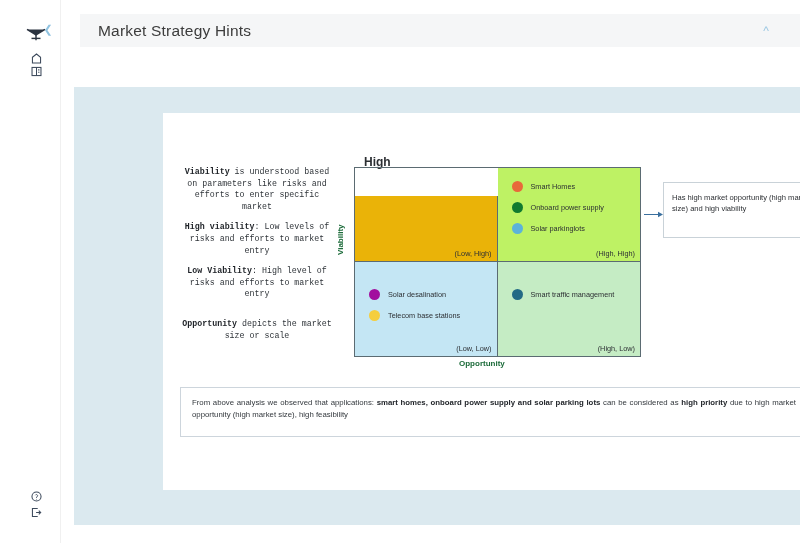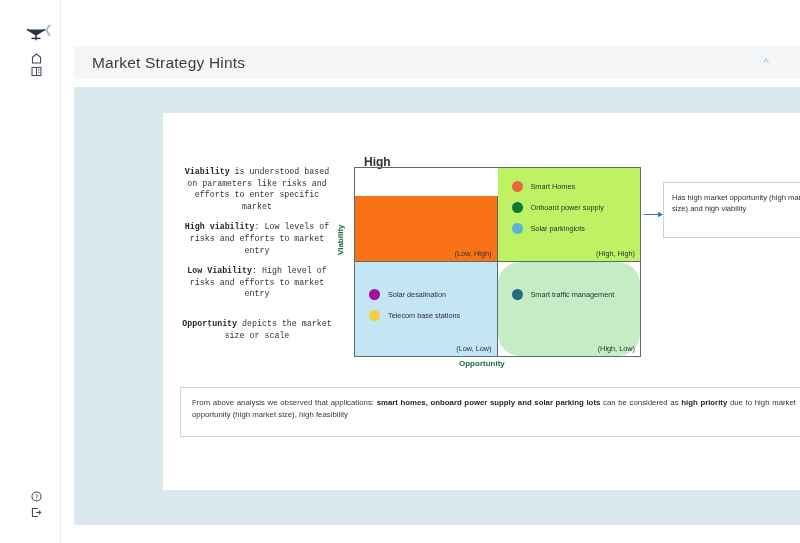--- a/index.html
+++ b/index.html
@@ -28,24 +28,23 @@
     position:absolute;left:30px;width:13px;height:13px;cursor:pointer;color:#3d4a5c;
   }
   #rail-home{top:52px;}
   #rail-panel{top:65px;}
   #rail-help{top:490px;}
   #rail-logout{top:506px;}
   .rail-icon svg,.rail-logo svg{display:block;width:100%;height:100%;}
 
   
   #header{
-    position:absolute;left:74px;top:14px;right:0;height:33px;
+    position:absolute;left:80px;top:14px;right:0;height:33px;
     background:#f5f6f7;
     z-index:5;
-    margin-top:32px;
   }
   #header-title{
     position:absolute;left:18px;top:8px;
     font-size:15.5px;color:#3c3c3c;letter-spacing:.2px;
     font-family:"Liberation Sans", sans-serif;
   }
   #header-chevron{
     position:absolute;right:26px;top:9px;width:16px;height:16px;
     color:#9cc8e3;font-size:12px;text-align:center;line-height:16px;cursor:pointer;
   }
@@ -96,21 +95,21 @@
   #matrix{
     position:absolute;left:0px;top:12px;width:287px;height:190px;
     border:1px solid #5b6b72;
     display:grid;grid-template-columns:1fr 1fr;grid-template-rows:1fr 1fr;
     box-sizing:border-box;
   }
   .quad{position:relative;box-sizing:border-box;}
   #quad-tl{background:#bfe0ef;border-right:1px solid #5b6b72;border-bottom:1px solid #5b6b72;}
   #quad-tr{background:#f8ded3;border-bottom:1px solid #5b6b72;}
   #quad-bl{background:#c4e6f4;border-right:1px solid #5b6b72;}
-  #quad-br{background:#c5ecc4;border-radius:22px;}
+  #quad-br{background:#c5ecc4;}
   .quad-corner{
     position:absolute;right:5px;bottom:3px;
     font-size:7.3px;color:#2c2f33;white-space:nowrap;
   }
   .bullets{position:absolute;left:14px;top:13px;}
   .bullet-row{display:flex;align-items:center;margin-bottom:10px;}
   .bullet-row:last-child{margin-bottom:0;}
   .dot{width:11px;height:11px;border-radius:50%;flex:none;margin-right:8px;}
   .bullet-label{font-size:7.3px;color:#2c2f33;white-space:nowrap;}
   #bullets-br{left:14px;top:27px;}
@@ -204,21 +203,21 @@
     <p><b>Opportunity</b><span> depicts the market size or scale</span></p>
   </div>
 
   <div id="matrix-wrap">
     <div id="axis-high">High</div>
     <div id="axis-viability">Viability</div>
     <div id="axis-opportunity">Opportunity</div>
 
     <div id="matrix">
 
-      <div class="quad" id="quad-tl" style="background: #f97316; margin-top: 28px;">
+      <div class="quad" id="quad-tl" style="background: #eab308; margin-top: 28px;">
         <div class="quad-corner">(Low, High)</div>
       </div>
 
       <div class="quad" id="quad-tr" style="background: #bef264;">
         <div class="bullets">
           <div class="bullet-row">
             <span class="dot" id="dot-smart-homes" style="background: rgb(232, 105, 58);"></span>
             <span class="bullet-label">Smart Homes</span>
           </div>
           <div class="bullet-row">

